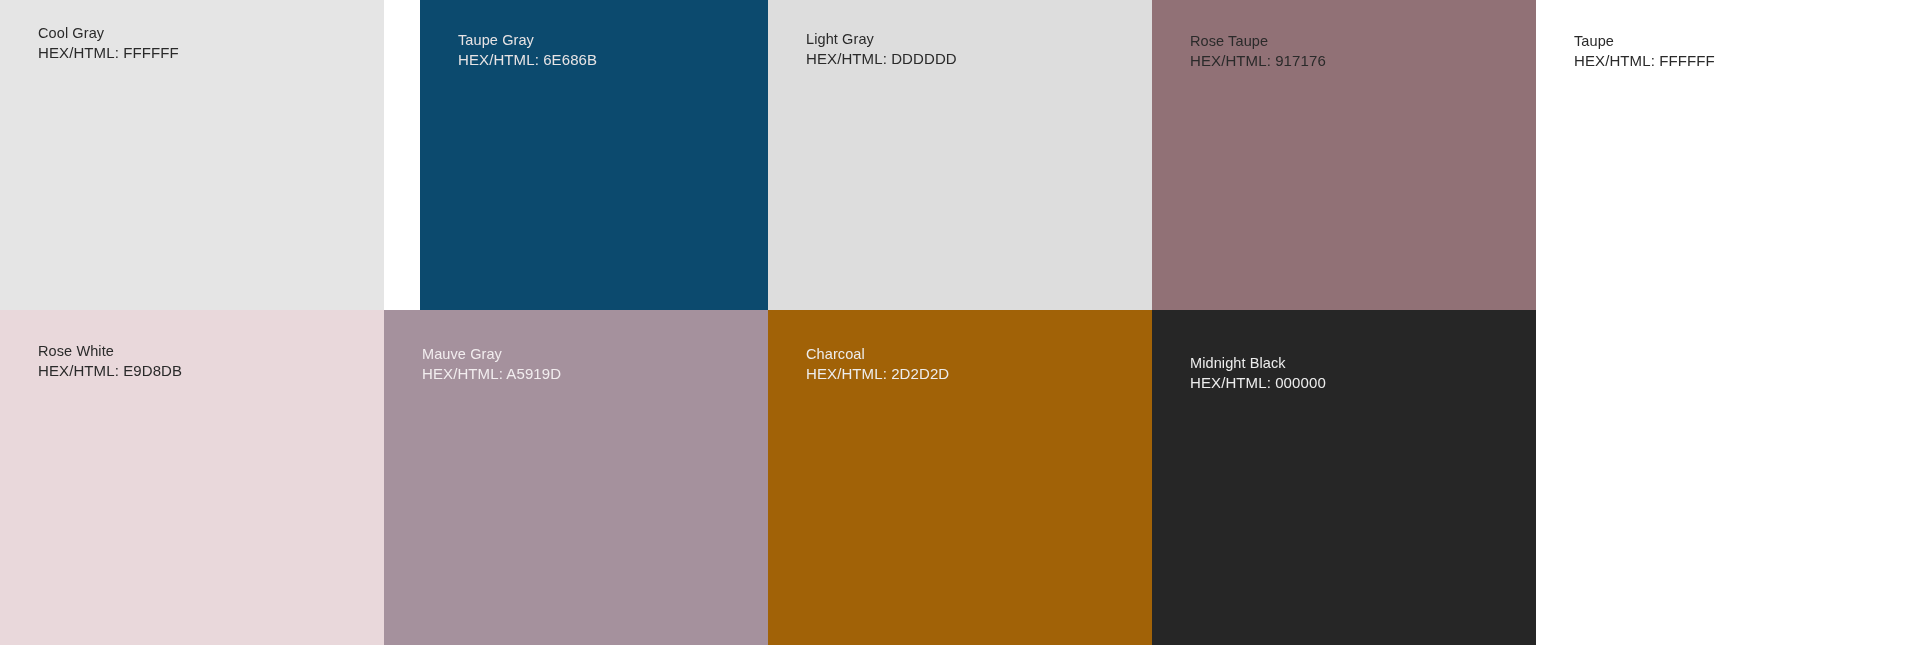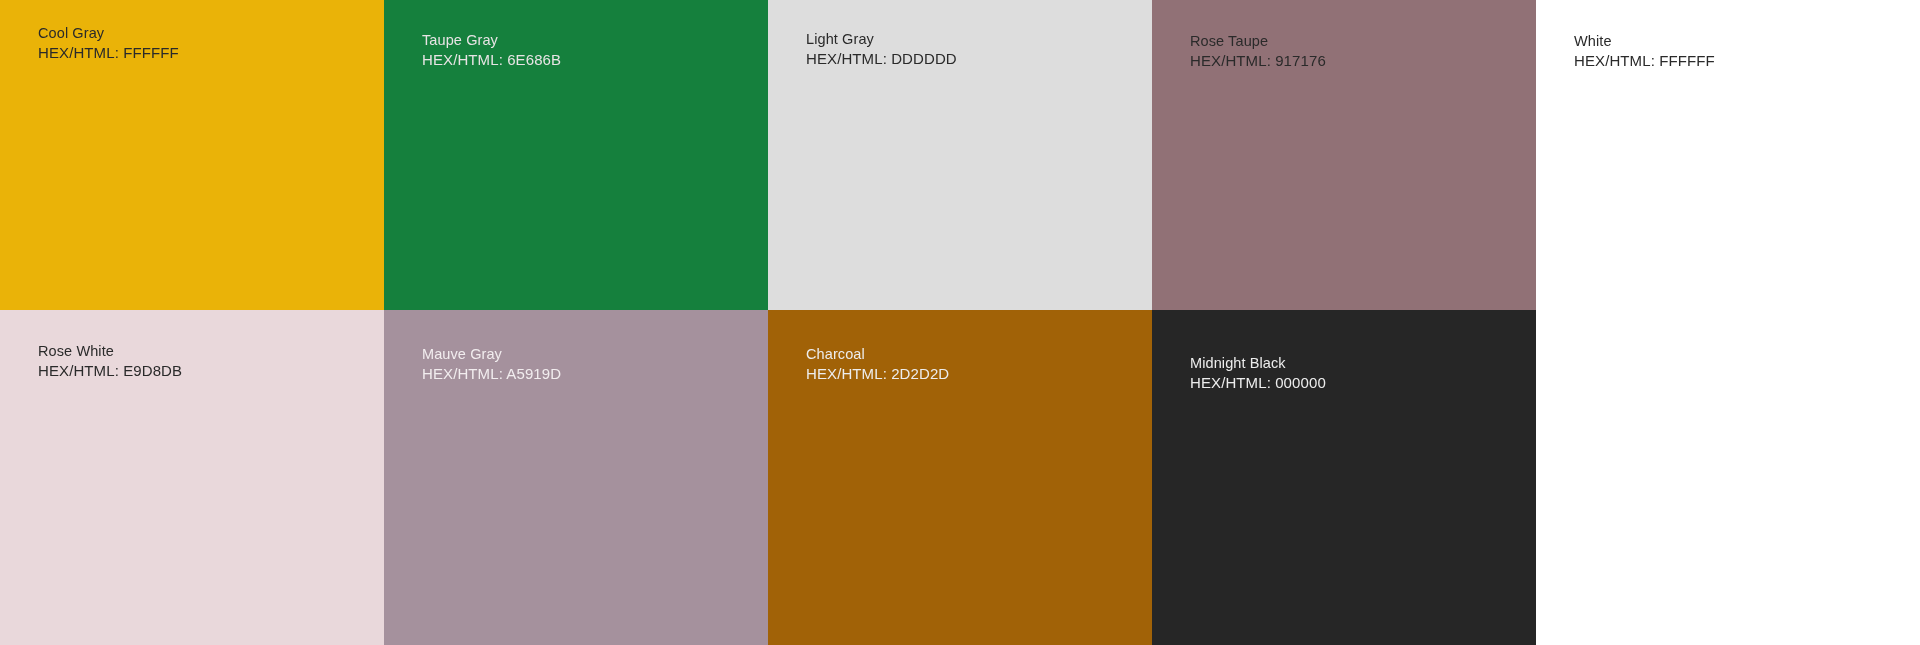--- a/index.html
+++ b/index.html
@@ -55,28 +55,28 @@
   .s6 .swatch-text { top:31px; }
   .s7 .swatch-text { top:34px; }
   .s8 .swatch-text { top:34px; }
   .s9 .swatch-text { top:34px; }
 </style>
 </head>
 <body>
 
 <div id="palette-grid">
 
-  <div class="swatch s0 row1" style="background: #eab308;">
+  <div class="swatch s0 row1" style="background: #e5e5e5;">
     <div class="swatch-text" style="color: rgb(42, 42, 42);">
       <div class="swatch-name">Cool Gray</div>
       <div class="swatch-hex">HEX/HTML: FFFFFF</div>
     </div>
   </div>
 
-  <div class="swatch s1 row1" style="background: #15803d;">
+  <div class="swatch s1 row1" style="background: #0c4a6e; margin-left: 36px;">
     <div class="swatch-text" style="color: rgb(232, 228, 229);">
       <div class="swatch-name">Taupe Gray</div>
       <div class="swatch-hex">HEX/HTML: 6E686B</div>
     </div>
   </div>
 
   <div class="swatch s2 row1" style="background: rgb(221, 221, 221);">
     <div class="swatch-text" style="color: rgb(42, 42, 42);">
       <div class="swatch-name">Light Gray</div>
       <div class="swatch-hex">HEX/HTML: DDDDDD</div>
@@ -85,21 +85,21 @@
 
   <div class="swatch s3 row1" style="background: rgb(145, 113, 118);">
     <div class="swatch-text" style="color: rgb(42, 42, 42);">
       <div class="swatch-name">Rose Taupe</div>
       <div class="swatch-hex">HEX/HTML: 917176</div>
     </div>
   </div>
 
   <div class="swatch s4 row1" style="background: rgb(255, 255, 255);">
     <div class="swatch-text" style="color: rgb(42, 42, 42);">
-      <div class="swatch-name">White</div>
+      <div class="swatch-name">Taupe</div>
       <div class="swatch-hex">HEX/HTML: FFFFFF</div>
     </div>
   </div>
 
 
   <div class="swatch s6 row2" style="background: rgb(233, 216, 219);">
     <div class="swatch-text" style="color: rgb(42, 42, 42);">
       <div class="swatch-name">Rose White</div>
       <div class="swatch-hex">HEX/HTML: E9D8DB</div>
     </div>

